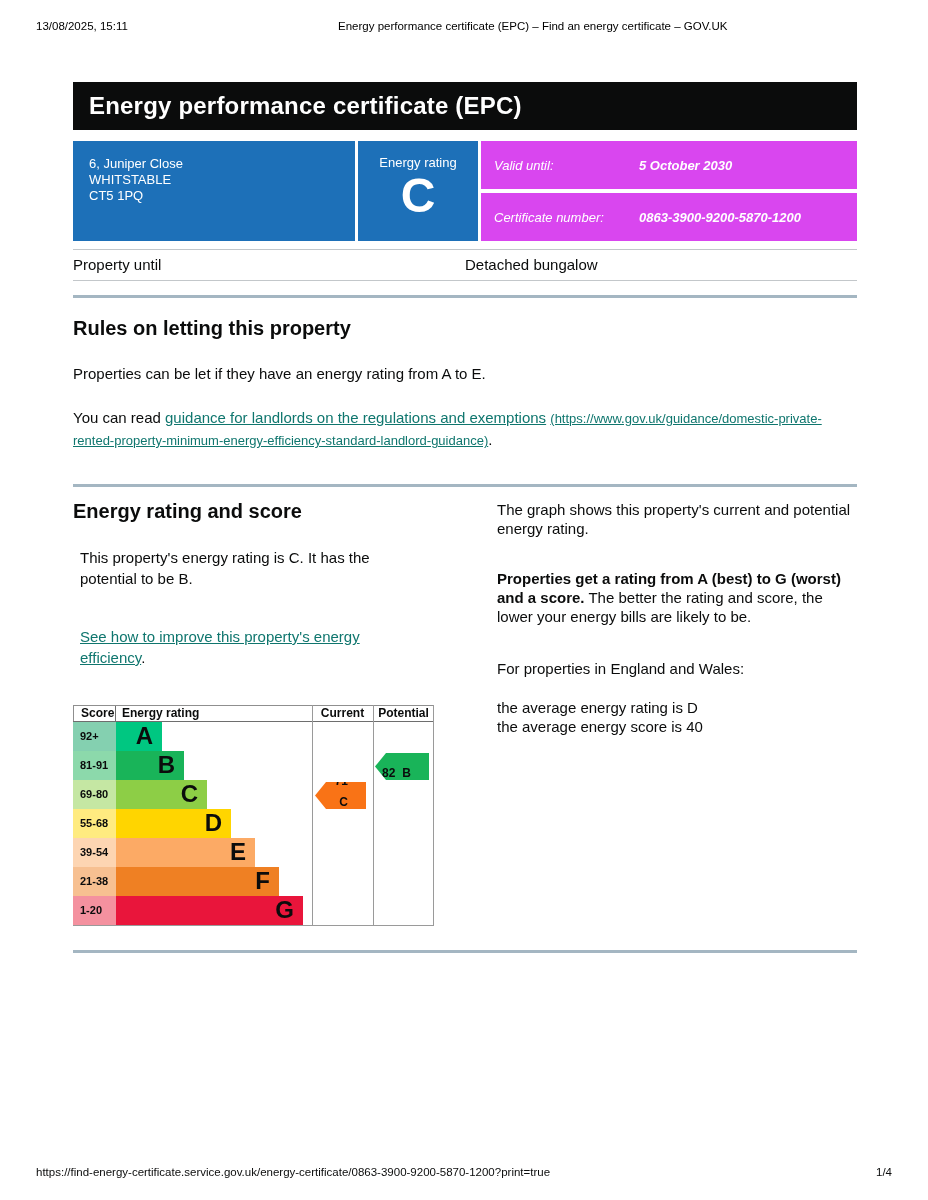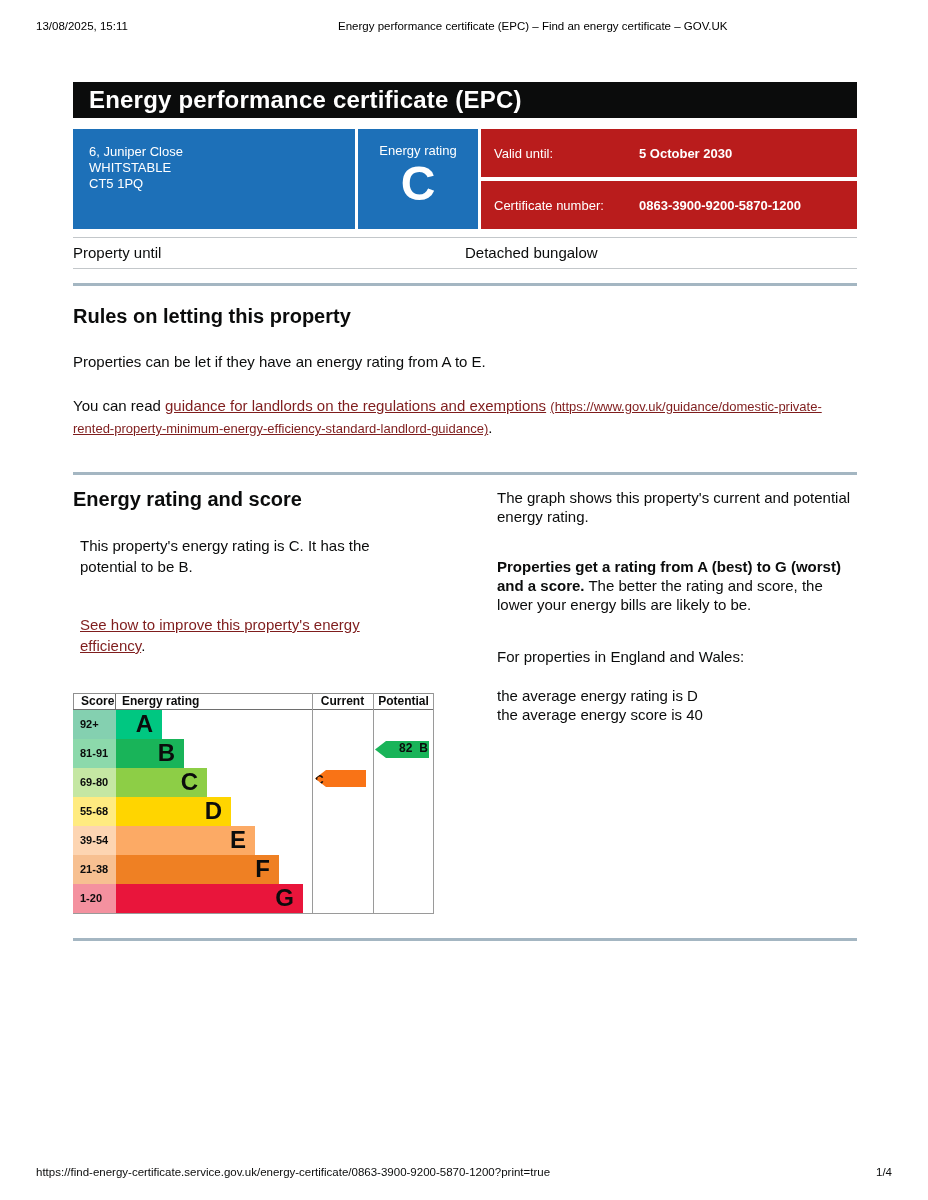--- a/index.html
+++ b/index.html
@@ -9,44 +9,44 @@
     font-family:"Liberation Sans","DejaVu Sans",sans-serif;
     color:#0b0c0c; overflow:hidden;
   }
   .print-hf { position:absolute; font-size:11.5px; color:#000; }
   #hdr-date { top:20px; left:36px; }
   #hdr-title { top:20px; left:338px; }
   .page-footer { position:absolute; top:1166px; left:36px; right:36px; display:flex; justify-content:space-between; font-size:11.5px; }
 
   .content { position:absolute; left:73px; top:82px; width:784px; }
 
-  .banner { background:#0b0c0c; color:#fff; height:36px; display:flex; align-items:center; padding-left:16px; }
+  .banner { background:#0b0c0c; color:#fff; height:48px; display:flex; align-items:center; padding-left:16px; }
   .banner h1 { font-size:24px; font-weight:bold; letter-spacing:.2px; }
 
   .summary { margin-top:11px; display:flex; gap:3px; height:100px;justify-content:flex-end; }
   .summary .cell { background:#1d70b8; color:#fff; }
   .cell-address { width:282px; padding:15px 0 0 16px; font-size:13px; line-height:16px; }
   .cell-rating { width:120px; text-align:center; padding-top:14px; }
   .cell-rating .lbl { font-size:13px; }
   .cell-rating .big { font-size:48px; font-weight:bold; line-height:52px; }
   .cell-meta { flex:1; display:flex; flex-direction:column; gap:4px; background:transparent !important; }
-  .cell-meta .row { background:#b91c1c; flex:1; display:flex; align-items:center; font-size:13px; }
+  .cell-meta .row { background:#d946ef; flex:1; display:flex; align-items:center; font-size:13px;font-style:italic; }
   .cell-meta .row .lbl { width:150px; padding-left:13px; }
   .cell-meta .row .val { font-weight:bold;margin-left:8px; }
 
   .prop-table { margin-top:8px; font-size:15px; border-top:1px solid #c3c7ca; }
   .prop-table .trow { display:flex; padding:6px 0 7px 0; border-bottom:1px solid #c3c7ca; }
   .prop-table .tlabel { width:392px; }
 
   .divider { border:none; border-top:3px solid #a4b6c2; margin-top:14px; }
 
   .letting h2, .rate-left h2 { font-size:20px; font-weight:bold; }
   .letting h2 { margin-top:19px; }
   .letting p { font-size:15px; margin-top:23px; line-height:21px; }
-  a, .link { color:#7f1d1d; text-decoration:underline; cursor:pointer; }
+  a, .link { color:#0f766e; text-decoration:underline; cursor:pointer; }
   .link-url { font-size:13px; }
 
   .two-col { display:flex; margin-top:13px; }
   .rate-left { width:424px; }
   .rate-right { width:360px; font-size:15px; line-height:19px; }
   .rate-left p { font-size:15px; line-height:21px; max-width:345px;margin-left:7px; }
   .rate-left .p1 { margin-top:24px; }
   .rate-left .plink { margin-top:37px; }
   .rate-right .p2 { margin-top:31px; }
   .rate-right .p3 { margin-top:33px; }
@@ -58,22 +58,22 @@
   .epc-header { display:flex; height:17px; font-size:12px; border-top:1px solid #8f8f8f; border-bottom:1px solid #6e6e6e; }
   .epc-header .h-score { width:43px; padding-left:7px; border-left:1px solid #8f8f8f; border-right:1px solid #6e6e6e; }
   .epc-header .h-rating { width:196px; padding-left:6px; }
   .epc-header .h-current { width:61px; text-align:center; }
   .epc-header .h-potential { width:61px; text-align:center; }
   .epc-row { display:flex; height:29px; }
   .score-cell { width:43px; font-size:11px; line-height:29px; padding-left:7px; }
   .bar { font-size:24px; line-height:28px; text-align:right; padding-right:9px; color:#0b0c0c; }
   .vline { position:absolute; top:0; width:0; border-left:1px solid #9a9a9a; height:221px; }
   .epc-bottom { position:absolute; left:0; top:220px; width:361px; border-top:1px solid #9a9a9a; }
-  .marker { position:absolute; height:17px; display:flex; align-items:flex-start; justify-content:flex-end; gap:7px;
-            padding-right:1px; font-size:12px;
+  .marker { position:absolute; height:27px; display:flex; align-items:flex-end; justify-content:flex-end; gap:7px;
+            padding-right:18px; font-size:12px;
             clip-path:polygon(0 50%, 11px 0, 100% 0, 100% 100%, 11px 100%); }
 </style>
 </head>
 <body>
 
 <div class="print-hf" id="hdr-date">13/08/2025, 15:11</div>
 <div class="print-hf" id="hdr-title">Energy performance certificate (EPC) – Find an energy certificate – GOV.UK</div>
 
 <div class="content">
 

